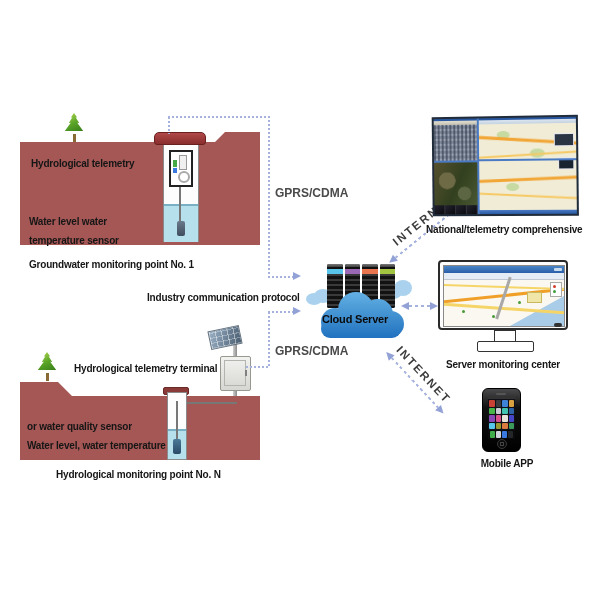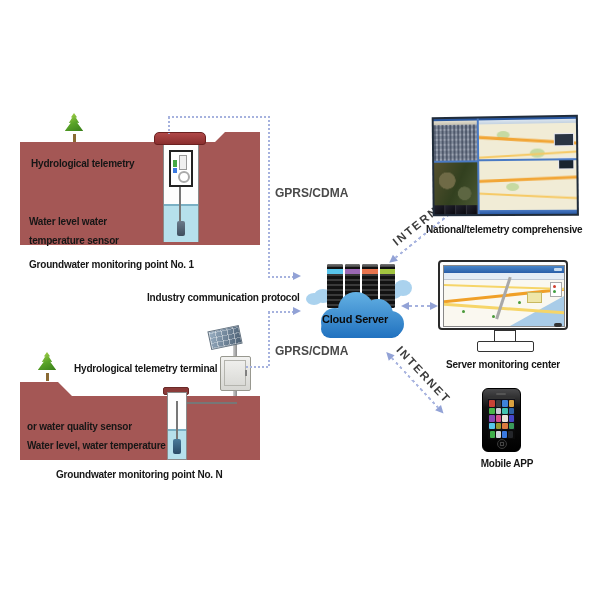--- a/index.html
+++ b/index.html
@@ -194,21 +194,21 @@
     <div class="water2"></div>
     <div class="cable-v" style="left:8px;top:8px;width:1.5px;height:40px;"></div>
     <div class="sensor sensor2"></div>
   </div>
 
   <div class="lbl" style="left:74px;top:359px;">Hydrological telemetry terminal</div>
   <div class="lbl" style="left:27px;top:417px;">
     <div>or water quality sensor</div>
     <div>Water level, water temperature</div>
   </div>
-  <div class="lbl" style="left:56px;top:465px;">Groundwater monitoring point No. N</div>
+  <div class="lbl" style="left:56px;top:465px;">Hydrological monitoring point No. N</div>
 
   <div class="dashv" style="left:168px;top:117px;height:17px;"></div>
   <div class="dashh" style="left:168px;top:116px;width:102px;"></div>
   <div class="dashv" style="left:268px;top:116px;height:161px;"></div>
   <div class="dashh" style="left:268px;top:276px;width:26px;"></div>
   <div class="ah" style="left:293px;top:272px;"></div>
 
   <div class="dashh" style="left:246px;top:366px;width:24px;"></div>
   <div class="dashv" style="left:268px;top:312px;height:56px;"></div>
   <div class="dashh" style="left:268px;top:311px;width:26px;"></div>

